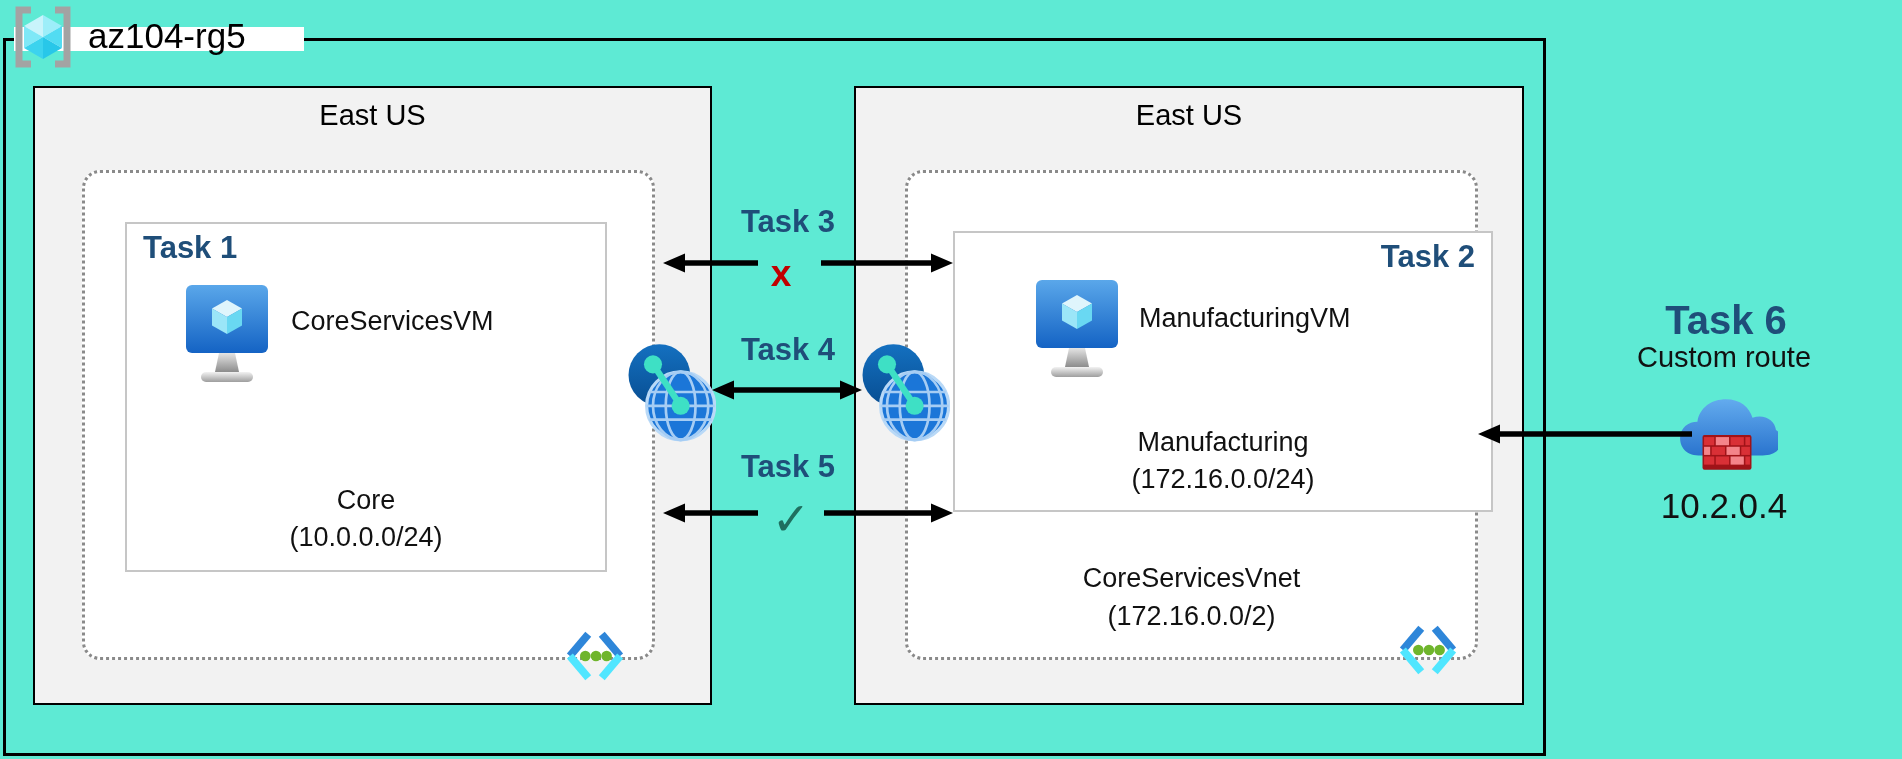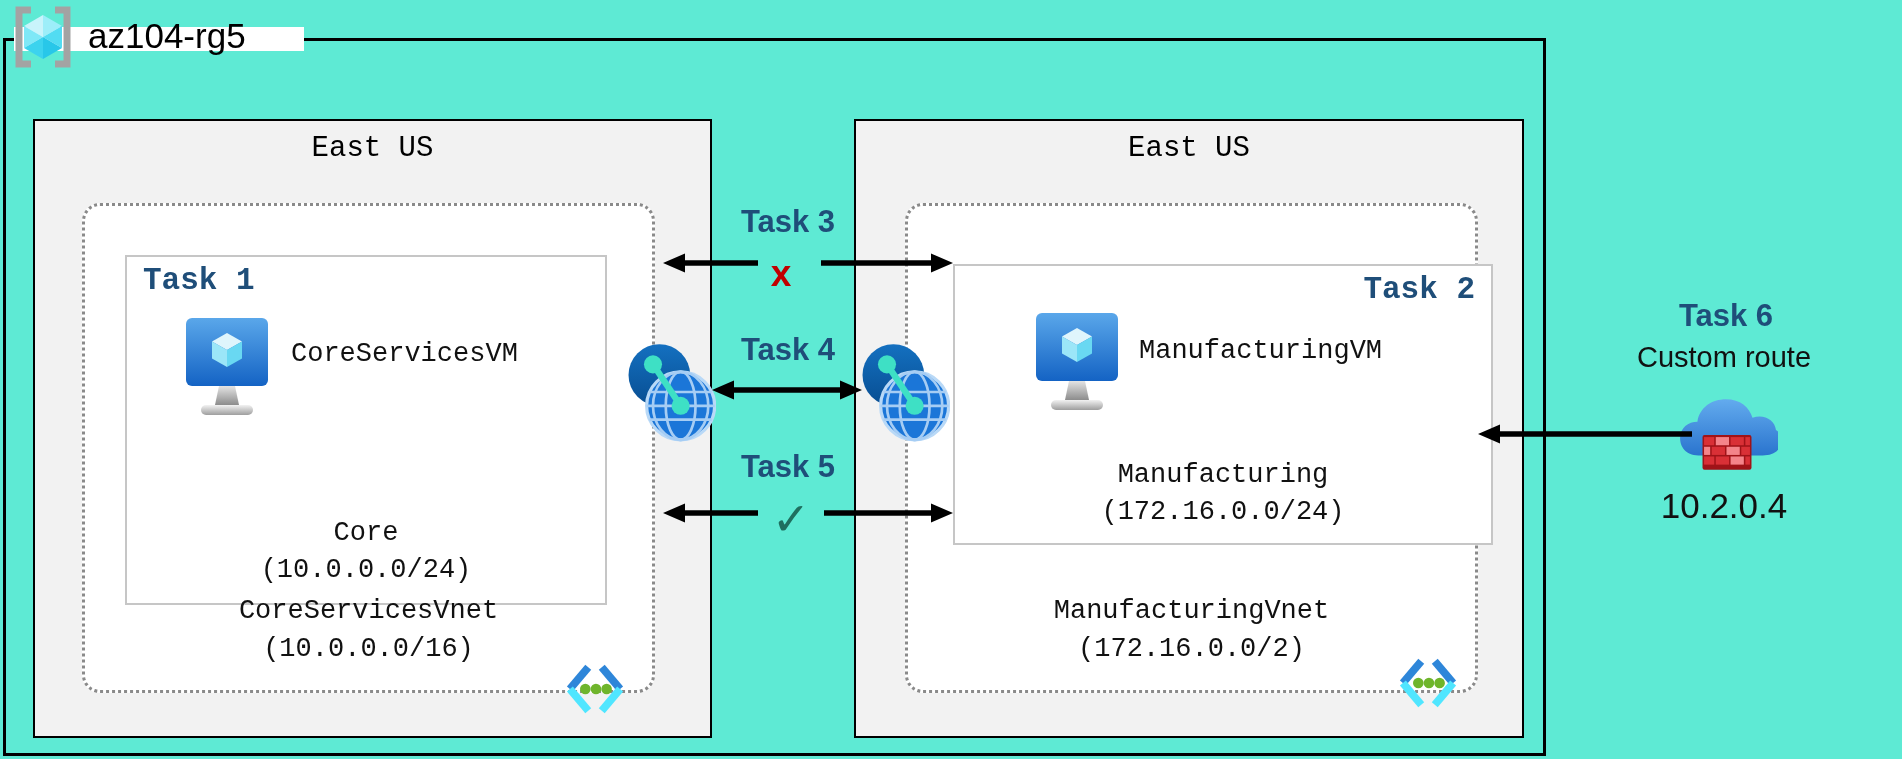--- a/index.html
+++ b/index.html
@@ -10,22 +10,22 @@
   .abs{position:absolute;}
 
   
   .rg-box{position:absolute;left:3px;top:38px;width:1543px;height:718px;
           border:3px solid #000;box-sizing:border-box;}
   .rg-gap{position:absolute;left:14px;top:27px;width:290px;height:24px;background:#fff;}
   .rg-icon{position:absolute;left:10px;top:4px;width:66px;height:66px;}
   .rg-label{position:absolute;left:88px;top:16px;font-size:35px;color:#000;}
 
   
-  .region{position:absolute;top:119px;height:619px;background:#f2f2f2;
-          border:2.5px solid #000;box-sizing:border-box;font-family:Liberation Mono, monospace;}
+  .region{position:absolute;top:86px;height:619px;background:#f2f2f2;
+          border:2.5px solid #000;box-sizing:border-box;}
   #region-left{left:33px;width:679px;}
   #region-right{left:854px;width:670px;}
   .region-name{width:100%;text-align:center;margin-top:11px;font-size:29px;color:#000;}
 
   
   .vnet{position:absolute;top:82px;width:573px;height:490px;background:#fff;
         border:3px dotted #8a8a8a;border-radius:18px;box-sizing:border-box;}
   #vnet-left{left:47px;}
   #vnet-right{left:49px;}
 
@@ -67,21 +67,21 @@
   #mark-x{left:781px;top:253px;font-size:37px;font-weight:bold;color:#c00000;}
   #mark-check{left:791px;top:492px;font-size:46px;color:#1f6f5f;}
 
   
   .peer-icon{position:absolute;width:92px;height:100px;}
   #peer-left{left:624px;top:342px;}
   #peer-right{left:858px;top:342px;}
 
   
   #task6-label{position:absolute;left:1726px;top:298px;transform:translateX(-50%);
-               font-size:31px;font-weight:bold;color:#1f4e79;white-space:nowrap;}
+               font-size:40px;font-weight:bold;color:#1f4e79;white-space:nowrap;}
   #task6-title{position:absolute;left:1724px;top:341px;transform:translateX(-50%);
                font-size:29px;color:#111;white-space:nowrap;}
   #nva-icon{position:absolute;left:1676px;top:390px;width:102px;height:86px;}
   #task6-ip{position:absolute;left:1724px;top:486px;transform:translateX(-50%);
             font-size:35px;color:#111;white-space:nowrap;}
 
   #arrow-layer{position:absolute;left:0;top:0;width:1902px;height:759px;pointer-events:none;}
 </style>
 </head>
 <body>
@@ -144,24 +144,20 @@
           <rect x="16" y="88" width="52" height="10" rx="5" fill="url(#gradBase)"></rect>
         </svg>
         <div class="vm-name" id="vmname-left">CoreServicesVM</div>
 
         <div class="subnet-label" id="subnetlabel-left">
           <div>Core</div>
           <div>(10.0.0.0/24)</div>
         </div>
       </div>
 
-      <div class="vnet-label">
-        <div>CoreServicesVnet</div>
-        <div>(10.0.0.0/16)</div>
-      </div>
 
       <svg class="vnet-icon" id="vneticon-left" viewBox="0 0 60 56">
         <line x1="23" y1="5" x2="4" y2="27.5" stroke="#2e86d9" stroke-width="8"></line>
         <line x1="4" y1="27.5" x2="23" y2="50" stroke="#50e6ff" stroke-width="8"></line>
         <line x1="37" y1="5" x2="56" y2="27.5" stroke="#2e86d9" stroke-width="8"></line>
         <line x1="56" y1="27.5" x2="37" y2="50" stroke="#50e6ff" stroke-width="8"></line>
         <circle cx="20" cy="27.5" r="5.5" fill="#6fb52c"></circle>
         <circle cx="31" cy="27.5" r="5.5" fill="#6fb52c"></circle>
         <circle cx="42" cy="27.5" r="5.5" fill="#6fb52c"></circle>
       </svg>
@@ -185,21 +181,21 @@
         </svg>
         <div class="vm-name" id="vmname-right">ManufacturingVM</div>
 
         <div class="subnet-label" id="subnetlabel-right">
           <div>Manufacturing</div>
           <div>(172.16.0.0/24)</div>
         </div>
       </div>
 
       <div class="vnet-label">
-        <div>ManufacturingVnet</div>
+        <div>CoreServicesVnet</div>
         <div>(172.16.0.0/2)</div>
       </div>
 
       <svg class="vnet-icon" id="vneticon-right" viewBox="0 0 60 56">
         <line x1="23" y1="5" x2="4" y2="27.5" stroke="#2e86d9" stroke-width="8"></line>
         <line x1="4" y1="27.5" x2="23" y2="50" stroke="#50e6ff" stroke-width="8"></line>
         <line x1="37" y1="5" x2="56" y2="27.5" stroke="#2e86d9" stroke-width="8"></line>
         <line x1="56" y1="27.5" x2="37" y2="50" stroke="#50e6ff" stroke-width="8"></line>
         <circle cx="20" cy="27.5" r="5.5" fill="#6fb52c"></circle>
         <circle cx="31" cy="27.5" r="5.5" fill="#6fb52c"></circle>

